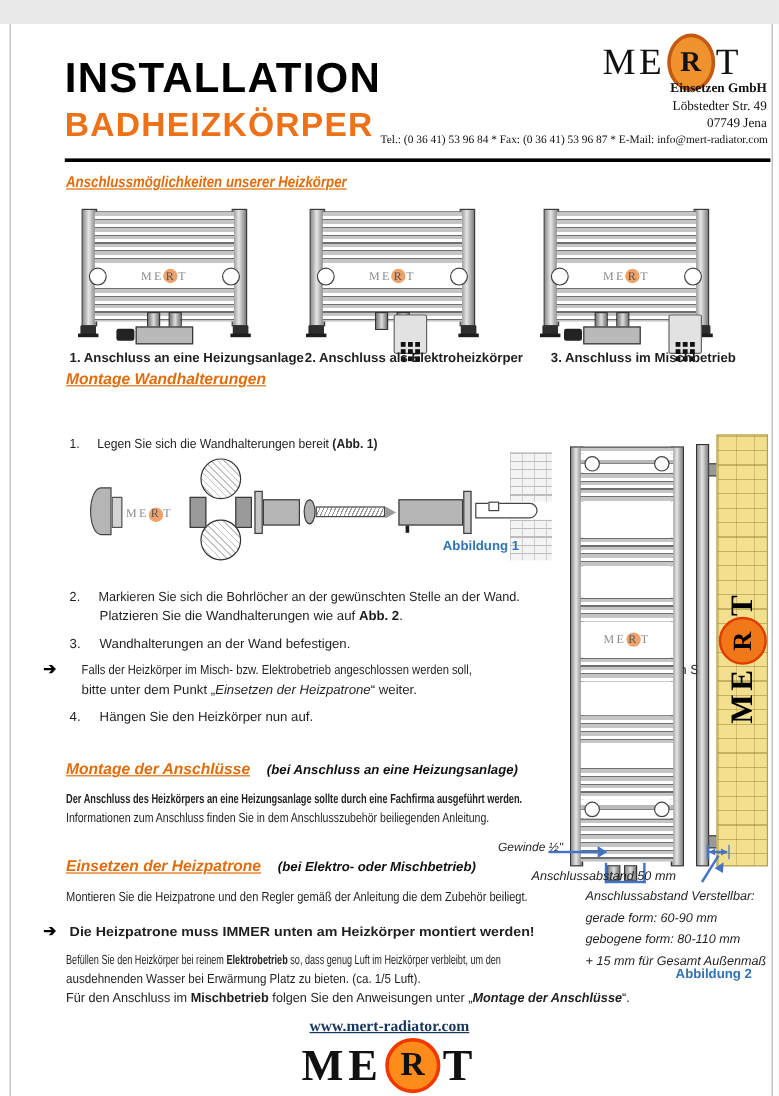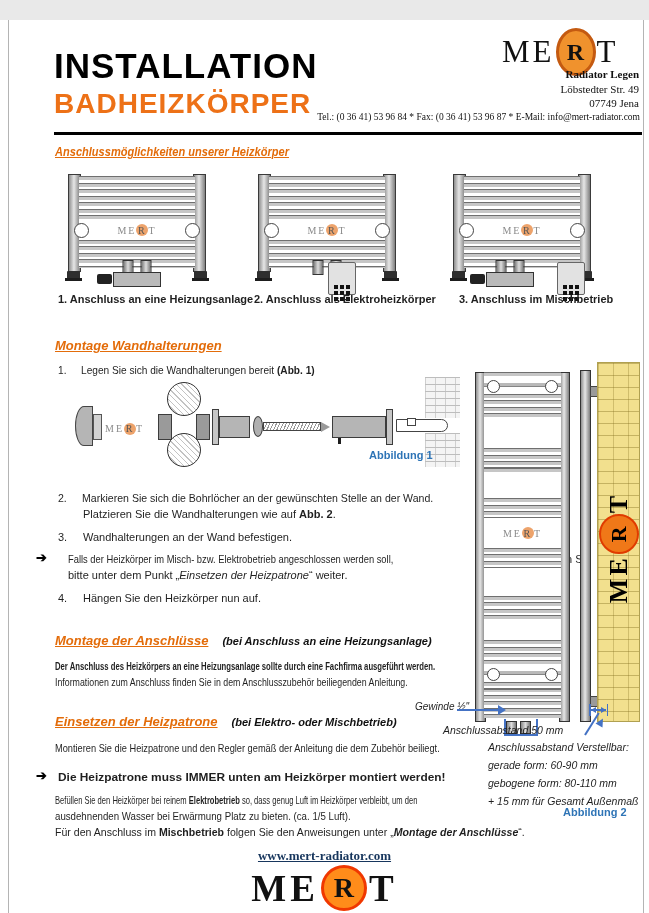--- a/index.html
+++ b/index.html
@@ -177,21 +177,21 @@
   <div class="title1">INSTALLATION</div>
   <div class="title2">BADHEIZKÖRPER</div>
   <div class="contact">Tel.: (0 36 41) 53 96 84   *   Fax: (0 36 41) 53 96 87   *   E-Mail: info@mert-radiator.com</div>
   <div class="logo-top">
     <span class="lt">ME</span>
     <span class="ring">
         <span>R</span>
       </span>
     <span class="lt">T</span>
   </div>
-  <div class="addr company">Radiator Legen</div>
+  <div class="addr company">Einsetzen GmbH</div>
   <div class="addr street">Löbstedter Str. 49</div>
   <div class="addr city">07749 Jena</div>
   <div class="rule"></div>
 
   <div class="oh" style="left:55px;top:124px;transform:scaleX(.85);">Anschlussmöglichkeiten unserer Heizkörper</div>
 
   <div class="rad" style="left:62px;">
     <div class="tube tl"></div>
     <div class="tube tr"></div>
     <div class="foot fl"></div>
@@ -276,21 +276,21 @@
     <div class="vknob"></div>
     <div class="ebox" style="left:110px;top:88px;">
         <span class="grid"></span>
       </div>
   </div>
 
   <div class="cap" style="left:58px;">1. Anschluss an eine Heizungsanlage</div>
   <div class="cap" style="left:254px;">2. Anschluss als Elektroheizkörper</div>
   <div class="cap" style="left:459px;">3. Anschluss im Mischbetrieb</div>
 
-  <div class="oh" style="left:55px;top:318px;">Montage Wandhalterungen</div>
+  <div class="oh" style="left:55px;top:288px;">Montage Wandhalterungen</div>
 
   <div class="step" style="left:58px;top:342px;">
     <div class="line" style="transform:scaleX(.92);"><span class="num">1.</span><span>Legen Sie sich die Wandhalterungen bereit </span><span class="b">(Abb. 1)</span></div>
   </div>
 
   <div class="abb1">
     <div class="a1 dome"></div>
     <div class="a1 flangeA"></div>
     <div class="a1 a1-mert"><span class="mert-sm">
           <span>ME</span>

